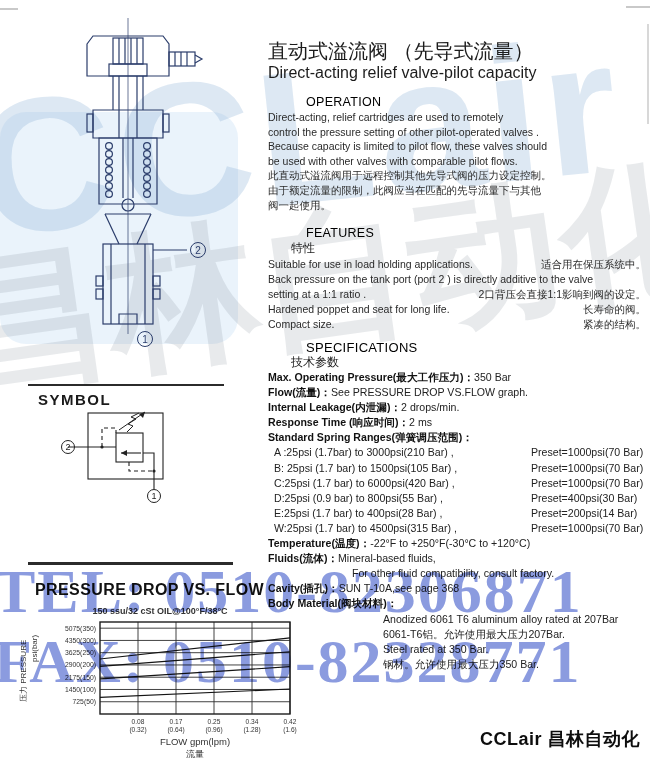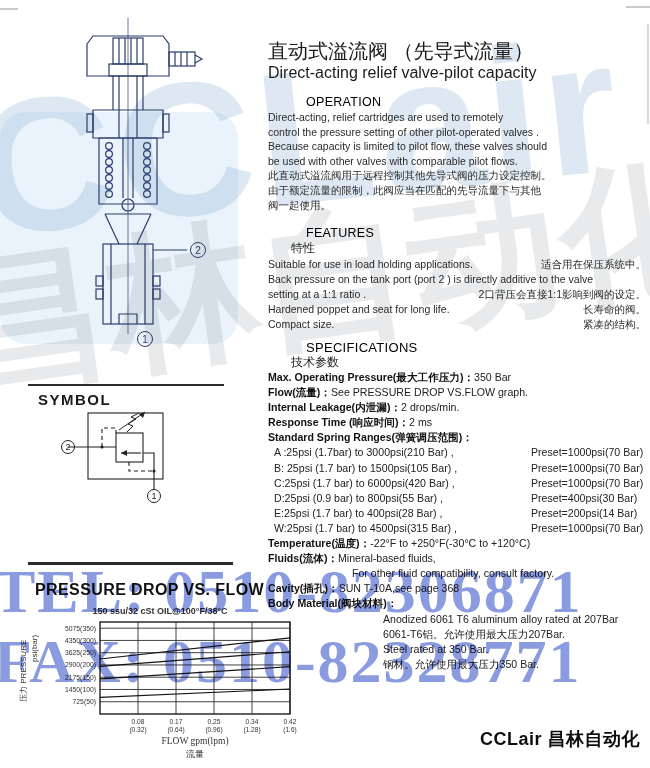--- a/index.html
+++ b/index.html
@@ -310,21 +310,21 @@
       <line x1="268" y1="8" x2="268" y2="100" stroke="#2e2e2e" stroke-width="0.9"></line>
       <text x="268" y="110" text-anchor="middle" font-size="6.6" fill="#333">0.42</text>
       <text x="268" y="118" text-anchor="middle" font-size="6.6" fill="#333">(1.6)</text>
       <rect x="78" y="8" width="190" height="92" fill="none" stroke="#1d1d1d" stroke-width="1.4"></rect>
       <polyline points="78,45.036764705882355 268,23.89705882352942" fill="none" stroke="#141414" stroke-width="1.15"></polyline>
       <polyline points="78,52.30882352941176 268,37.764705882352935" fill="none" stroke="#141414" stroke-width="1.15"></polyline>
       <polyline points="78,64.82352941176471 268,52.64705882352942" fill="none" stroke="#141414" stroke-width="1.15"></polyline>
       <polyline points="78,83.42647058823529 268,74.97058823529412" fill="none" stroke="#141414" stroke-width="1.15"></polyline>
     </svg>
 
-  <div class="z axis-lab" style="left:100px;top:736px;width:190px;font-family:Liberation Serif, serif;">FLOW gpm(lpm)</div>
+  <div class="z axis-lab" style="left:100px;top:736px;width:190px;">FLOW gpm(lpm)</div>
   <div class="z axis-lab" style="left:100px;top:748px;width:190px;font-size:9px;">流量</div>
 
   <div class="wm-phone" id="wm-tel">TEL: 0510-82306871</div>
   <div class="wm-phone" id="wm-fax">FAX: 0510-82328771</div>
 
   <div class="z footer-brand" style="left:480px;top:727px;text-align:center;">CCLair 昌林自动化</div>
 
 </div>
 
 </body></html>

